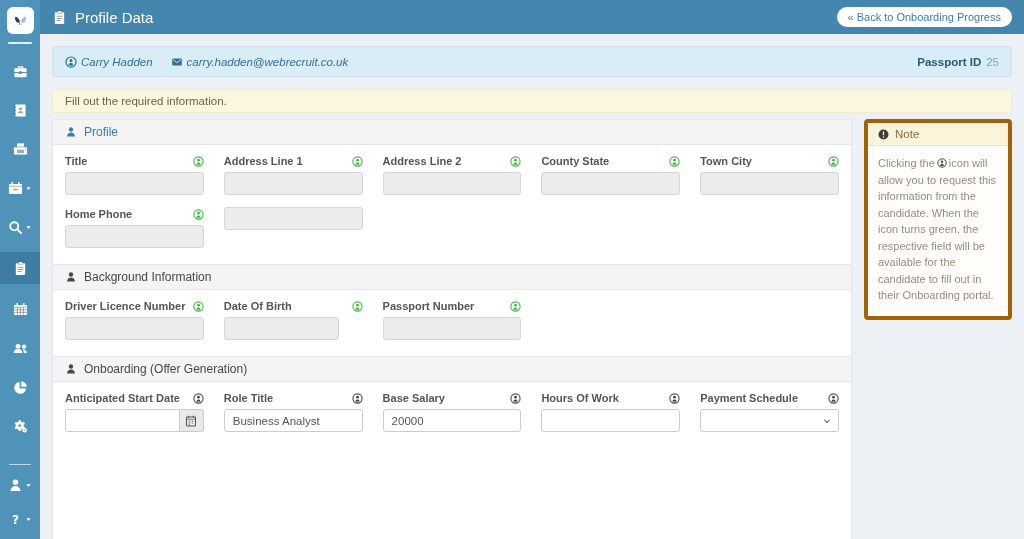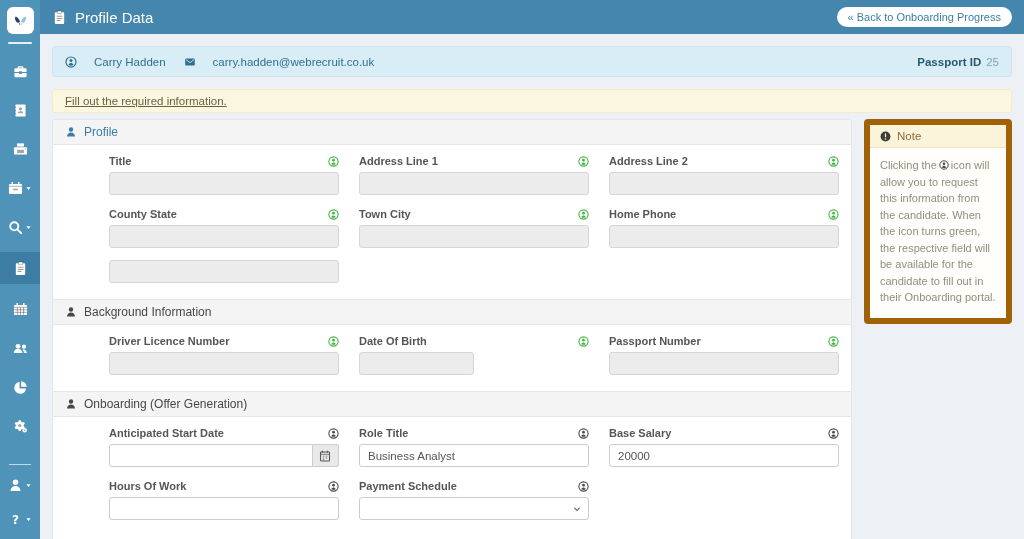--- a/index.html
+++ b/index.html
@@ -45,50 +45,49 @@
     margin-left:auto; background:#fff; color:#3a7fa5; border:none; border-radius:20px;
     font-size:11px; padding:4px 11px; cursor:pointer; font-family:inherit;
   }
   
   .content { position:absolute; left:40px; top:34px; right:0; bottom:0; padding:12px; overflow:hidden; }
   .candidate-bar {
     background: var(--c-candidate-bg, #d9edf7); border:1px solid #cde4f0; border-radius:3px;
     height:31px; display:flex; align-items:center; padding:0 12px;
     color: var(--c-candidate-text, #31708f); font-size:11.5px;
   }
-  .cb-item { display:flex; align-items:flex-start; gap:17px; margin-right:18px; }
+  .cb-item { display:flex; align-items:flex-start; gap:4px; margin-right:18px;font-style:italic; }
   .cb-icon { width:12px; height:12px; display:inline-flex; }
   .cb-icon svg { width:100%; height:100%; }
   .cb-right { margin-left:auto; display:flex; align-items:center; gap:5px; }
   .cb-id-label { font-weight:bold; color:#28596f; }
   .cb-id-value { color:#7fa6bb; }
   .alert {
     margin-top:12px; background: var(--c-alert-bg, #fbf6e0); border:1px solid #f4ecc9; border-radius:3px;
-    padding:5px 12px; font-size:11.5px; color: var(--c-alert-text, #6b6340); text-decoration: underline;
+    padding:5px 12px; font-size:11.5px; color: var(--c-alert-text, #6b6340);
   }
   .layout { display:flex; gap:12px; margin-top:6px; align-items:flex-start; }
   
   .panel {
     flex:1; background:#fff; border:1px solid var(--c-panel-border, #e2e6ea);
     border-radius:3px; min-height:600px;
   }
   .section-header {
     background: var(--c-section-bg, #f4f4f4); border-bottom:1px solid #e6e6e6;
     padding:5px 12px; font-size:12px; display:flex; align-items:center; gap:7px; color:#474747;
   }
   .section-header + .fields-grid { border-top:none; }
   .fields-grid + .section-header { border-top:1px solid #e6e6e6; }
   .section-header .s-icon { width:12px; height:12px; display:inline-flex; color:#474747;}
   .section-header .s-icon svg { width:100%; height:100%; }
   .section-header.link { color: var(--c-link, #3a7dab); }
   .section-header.link .s-icon { color: var(--c-link, #3a7dab); }
   .fields-grid {
-    display:grid; grid-template-columns:repeat(3, 1fr); column-gap:20px; row-gap:12px;
+    display:grid; grid-template-columns:repeat(5, 1fr); column-gap:20px; row-gap:12px;
     padding:9px 12px 16px;
-    margin-left:44px;
   }
   .fld-head { display:flex; align-items:center; justify-content:space-between; margin-bottom:4px; height:14px;}
   .lbl { font-size:11px; font-weight:bold; color:#555; }
   .req { width:11px; height:11px; display:inline-flex; cursor:pointer; }
   .req svg { width:100%; height:100%; }
   .req.green { color: var(--c-req-green, #41b541); }
   .req.gray  { color: var(--c-req-gray, #4a4a4a); }
   .inp {
     width:100%; height:23px; border:1px solid #ccc; border-radius:3px; background:#fff;
     font-size:11.5px; color:#555; padding:2px 8px; font-family:inherit;
@@ -104,21 +103,21 @@
   }
   .addon svg { width:12px; height:12px; }
   .sel-wrap { position:relative; }
   .sel { appearance:none; -webkit-appearance:none; padding-right:22px; }
   .sel-chevron {
     position:absolute; right:7px; top:6px; width:10px; height:10px; color:#555; pointer-events:none;
   }
   .sel-chevron svg { width:100%; height:100%; }
   
   .note-panel {
-    width:148px; flex:none; background:#fffefb; border:6px solid #a16207; border-radius:4px; overflow:hidden;
+    width:148px; flex:none; background:#fffefb; border:4px solid #a16207; border-radius:4px; overflow:hidden;
   }
   .note-header {
     background: var(--c-note-header-bg, #fbf4da); border-bottom:1px solid #f0e4bd;
     padding:5px 10px; font-size:11.5px; color: var(--c-note-title, #8a6d3b);
     display:flex; align-items:center; gap:6px;
   }
   .note-info { width:11px; height:11px; display:inline-flex; color:#3e3e36; }
   .note-info svg { width:100%; height:100%; }
   .note-body { padding:9px 10px 12px; font-size:11px; line-height:1.5; color: var(--c-note-text, #918e80); }
   .inline-icon { display:inline-flex; width:10px; height:10px; margin:0 2px; vertical-align:-1px; color:#4a4a4a; }

